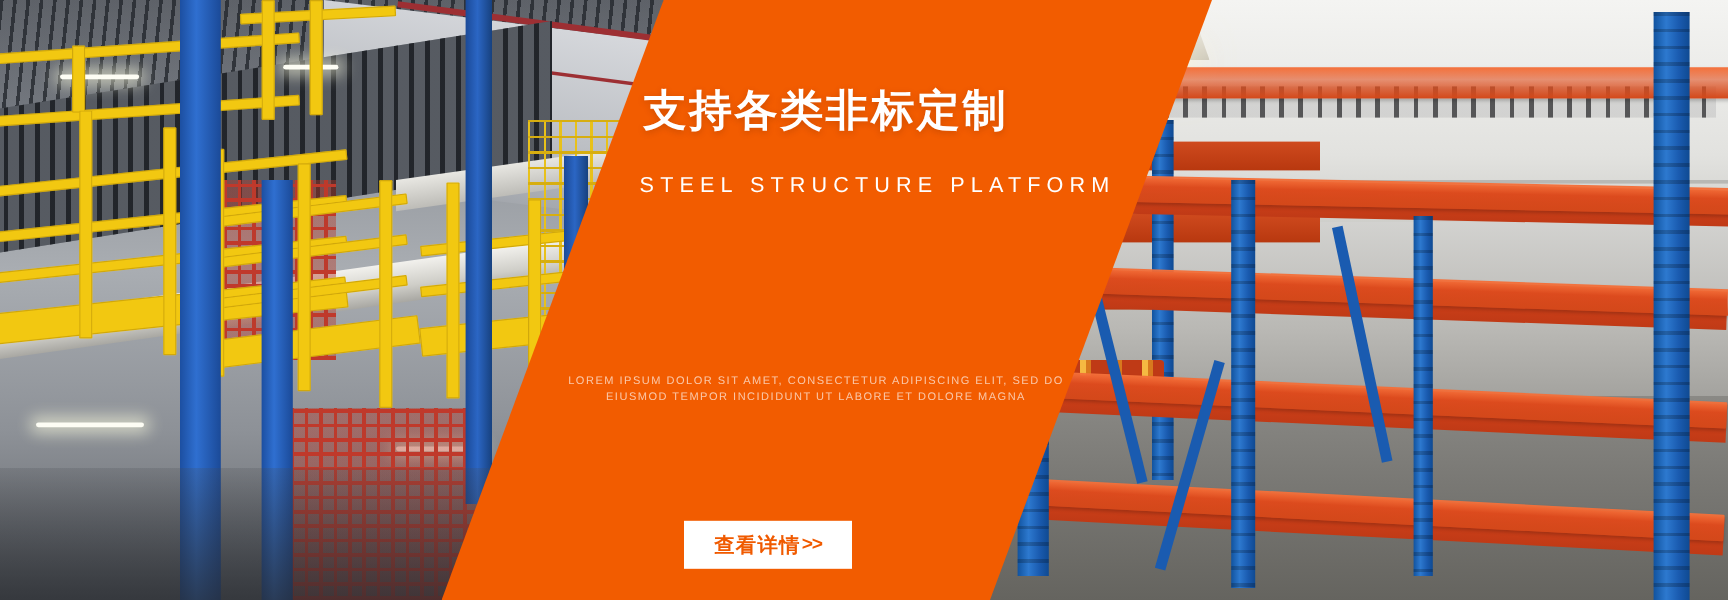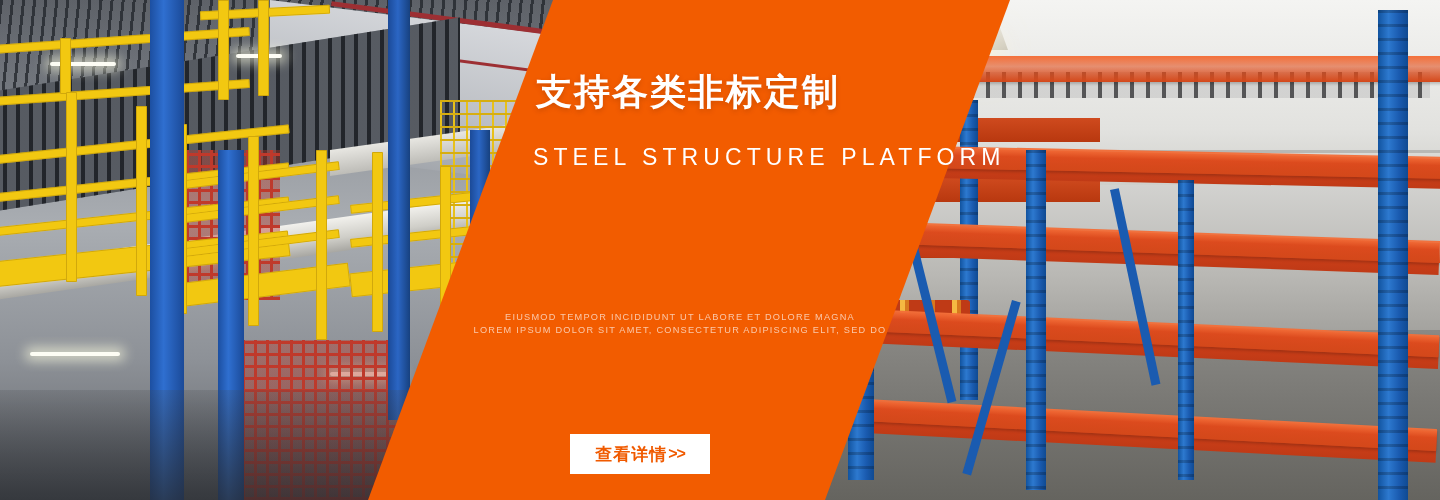--- a/index.html
+++ b/index.html
@@ -148,21 +148,21 @@
   .content{ position:absolute; left:0; top:0; width:1440px; height:500px; z-index:6; }
 
   .headline{
     position:absolute; left:536px; top:74px;
     font-size:36px; font-weight:bold; color:#ffffff;
     letter-spacing:2px; line-height:1; white-space:nowrap;
     text-shadow:0 2px 5px rgba(120,40,0,.28);
   }
   .subtitle{
     position:absolute; left:533px; top:144px;
-    font-size:23px; font-weight:normal; color:#ffffff;
+    font-size:18px; font-weight:normal; color:#ffffff;
     letter-spacing:5.1px; white-space:nowrap;
   }
 
   .badges{ position:absolute; left:503px; top:199px; display:flex; gap:26px; }
   .badge{
     width:109px; height:104px; border:2px solid #ffffff; border-radius:9px;
     display:flex; flex-direction:column; align-items:center; justify-content:center;
   }
   .badge-line{
     font-size:29px; font-weight:bold; color:#ffffff;
@@ -298,22 +298,22 @@
   <div class="panel"></div>
 
   <div class="content">
 
     <div class="headline">支持各类非标定制</div>
 
     <div class="subtitle">STEEL STRUCTURE PLATFORM</div>
 
 
     <div class="lorem">
+      <div>LOREM IPSUM DOLOR SIT AMET, CONSECTETUR ADIPISCING ELIT, SED DO</div>
       <div>EIUSMOD TEMPOR INCIDIDUNT UT LABORE ET DOLORE MAGNA</div>
-      <div>LOREM IPSUM DOLOR SIT AMET, CONSECTETUR ADIPISCING ELIT, SED DO</div>
     </div>
 
     <div class="cta">
       <span class="cta-text">查看详情</span>
       <span class="cta-arrows">&gt;&gt;</span>
     </div>
 
   </div>
 </div>
 

